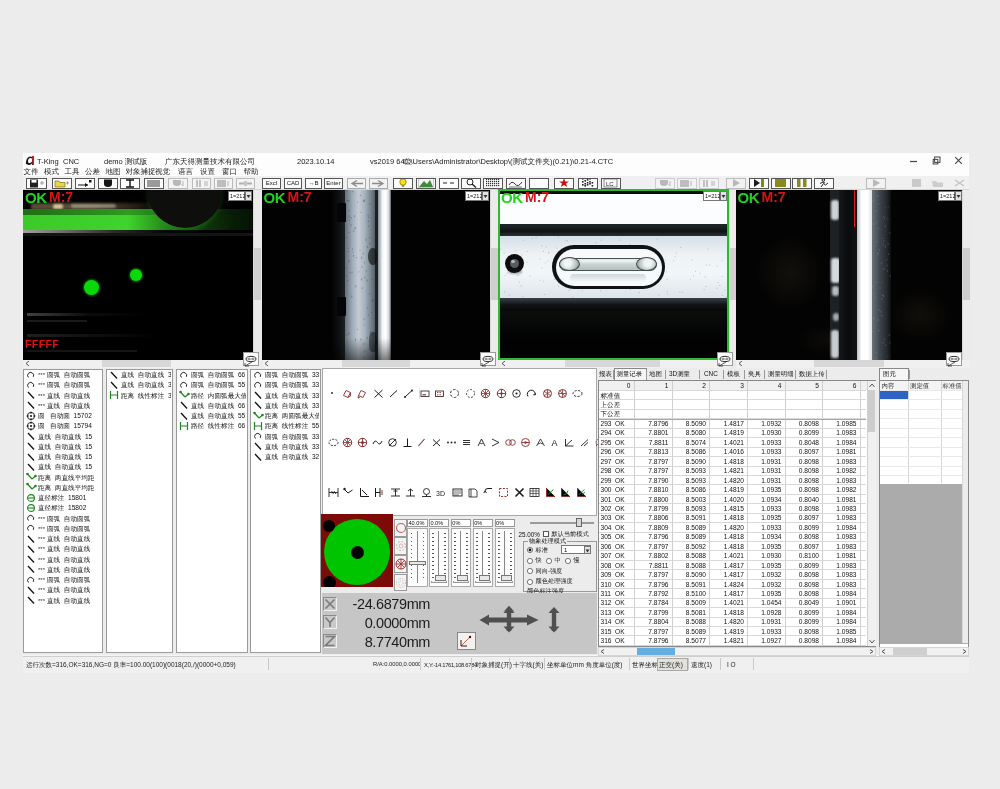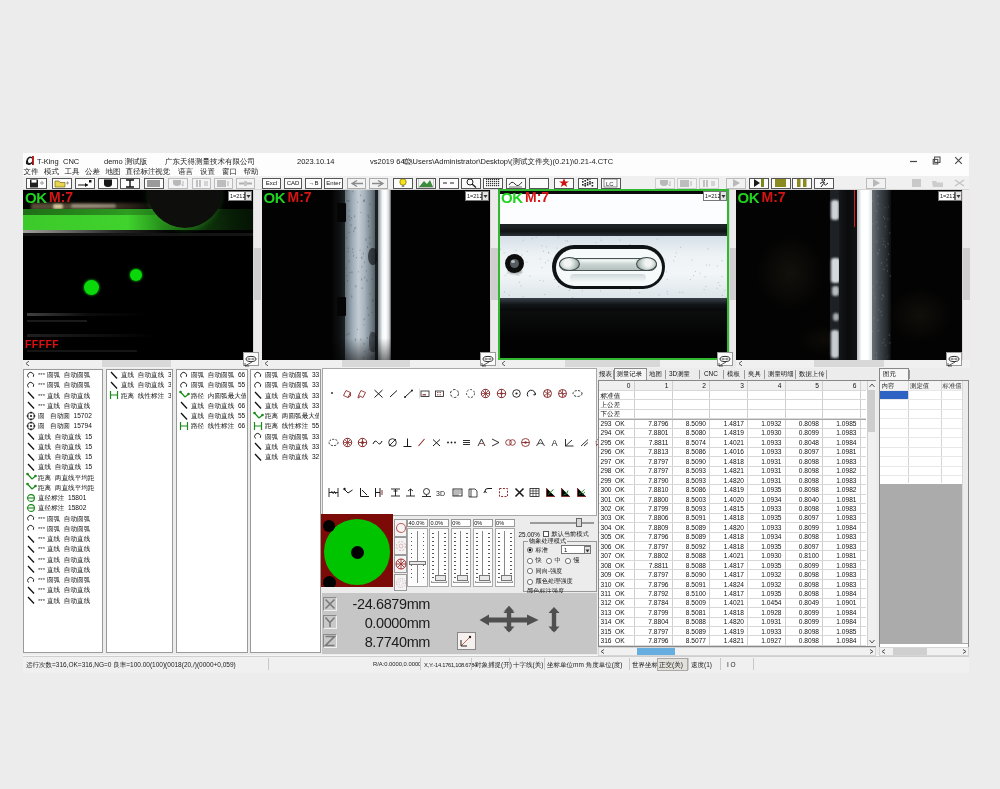--- a/index.html
+++ b/index.html
@@ -31,21 +31,21 @@
   </svg>
 <svg class="a" style="left:954px;top:155.5px" width="9" height="9">
     <path d="M1.2 1.2 L7.8 7.8 M7.8 1.2 L1.2 7.8" stroke="#444" stroke-width="1.1"></path>
   </svg>
 <div class="a" style="left:23px;top:167px;width:946px;height:9px;background:#fdfdfd;"></div>
 <div class="a txt" style="left:23.5px;top:167px;font-size:7.5px;color:#1a1a1a;">文件</div>
 <div class="a txt" style="left:44px;top:167px;font-size:7.5px;color:#1a1a1a;">模式</div>
 <div class="a txt" style="left:64.5px;top:167px;font-size:7.5px;color:#1a1a1a;">工具</div>
 <div class="a txt" style="left:85px;top:167px;font-size:7.5px;color:#1a1a1a;">公差</div>
 <div class="a txt" style="left:105.5px;top:167px;font-size:7.5px;color:#1a1a1a;">地图</div>
-<div class="a txt" style="left:125.5px;top:167px;font-size:7.5px;color:#1a1a1a;">直径标注</div>
+<div class="a txt" style="left:125.5px;top:167px;font-size:7.5px;color:#1a1a1a;">对象捕捉</div>
 <div class="a txt" style="left:155px;top:167px;font-size:7.5px;color:#1a1a1a;">视觉</div>
 <div class="a txt" style="left:178px;top:167px;font-size:7.5px;color:#1a1a1a;">语言</div>
 <div class="a txt" style="left:200px;top:167px;font-size:7.5px;color:#1a1a1a;">设置</div>
 <div class="a txt" style="left:222px;top:167px;font-size:7.5px;color:#1a1a1a;">窗口</div>
 <div class="a txt" style="left:243.5px;top:167px;font-size:7.5px;color:#1a1a1a;">帮助</div>
 <div class="a" style="left:23px;top:176px;width:946px;height:14px;background:#f0f0f0;border-bottom:1px solid #d5d5d5;"></div>
 <div class="a" style="left:26px;top:177.5px;width:21px;height:11px;background:#fcfcfc;border:1px solid #555;overflow:hidden;display:flex;align-items:center;justify-content:center;line-height:0;">
     <svg width="16" height="9">
       <rect x="1" y="0.5" width="8" height="8" fill="#202020"></rect>
       <rect x="2.5" y="1" width="5" height="2.6" fill="#fff"></rect>

